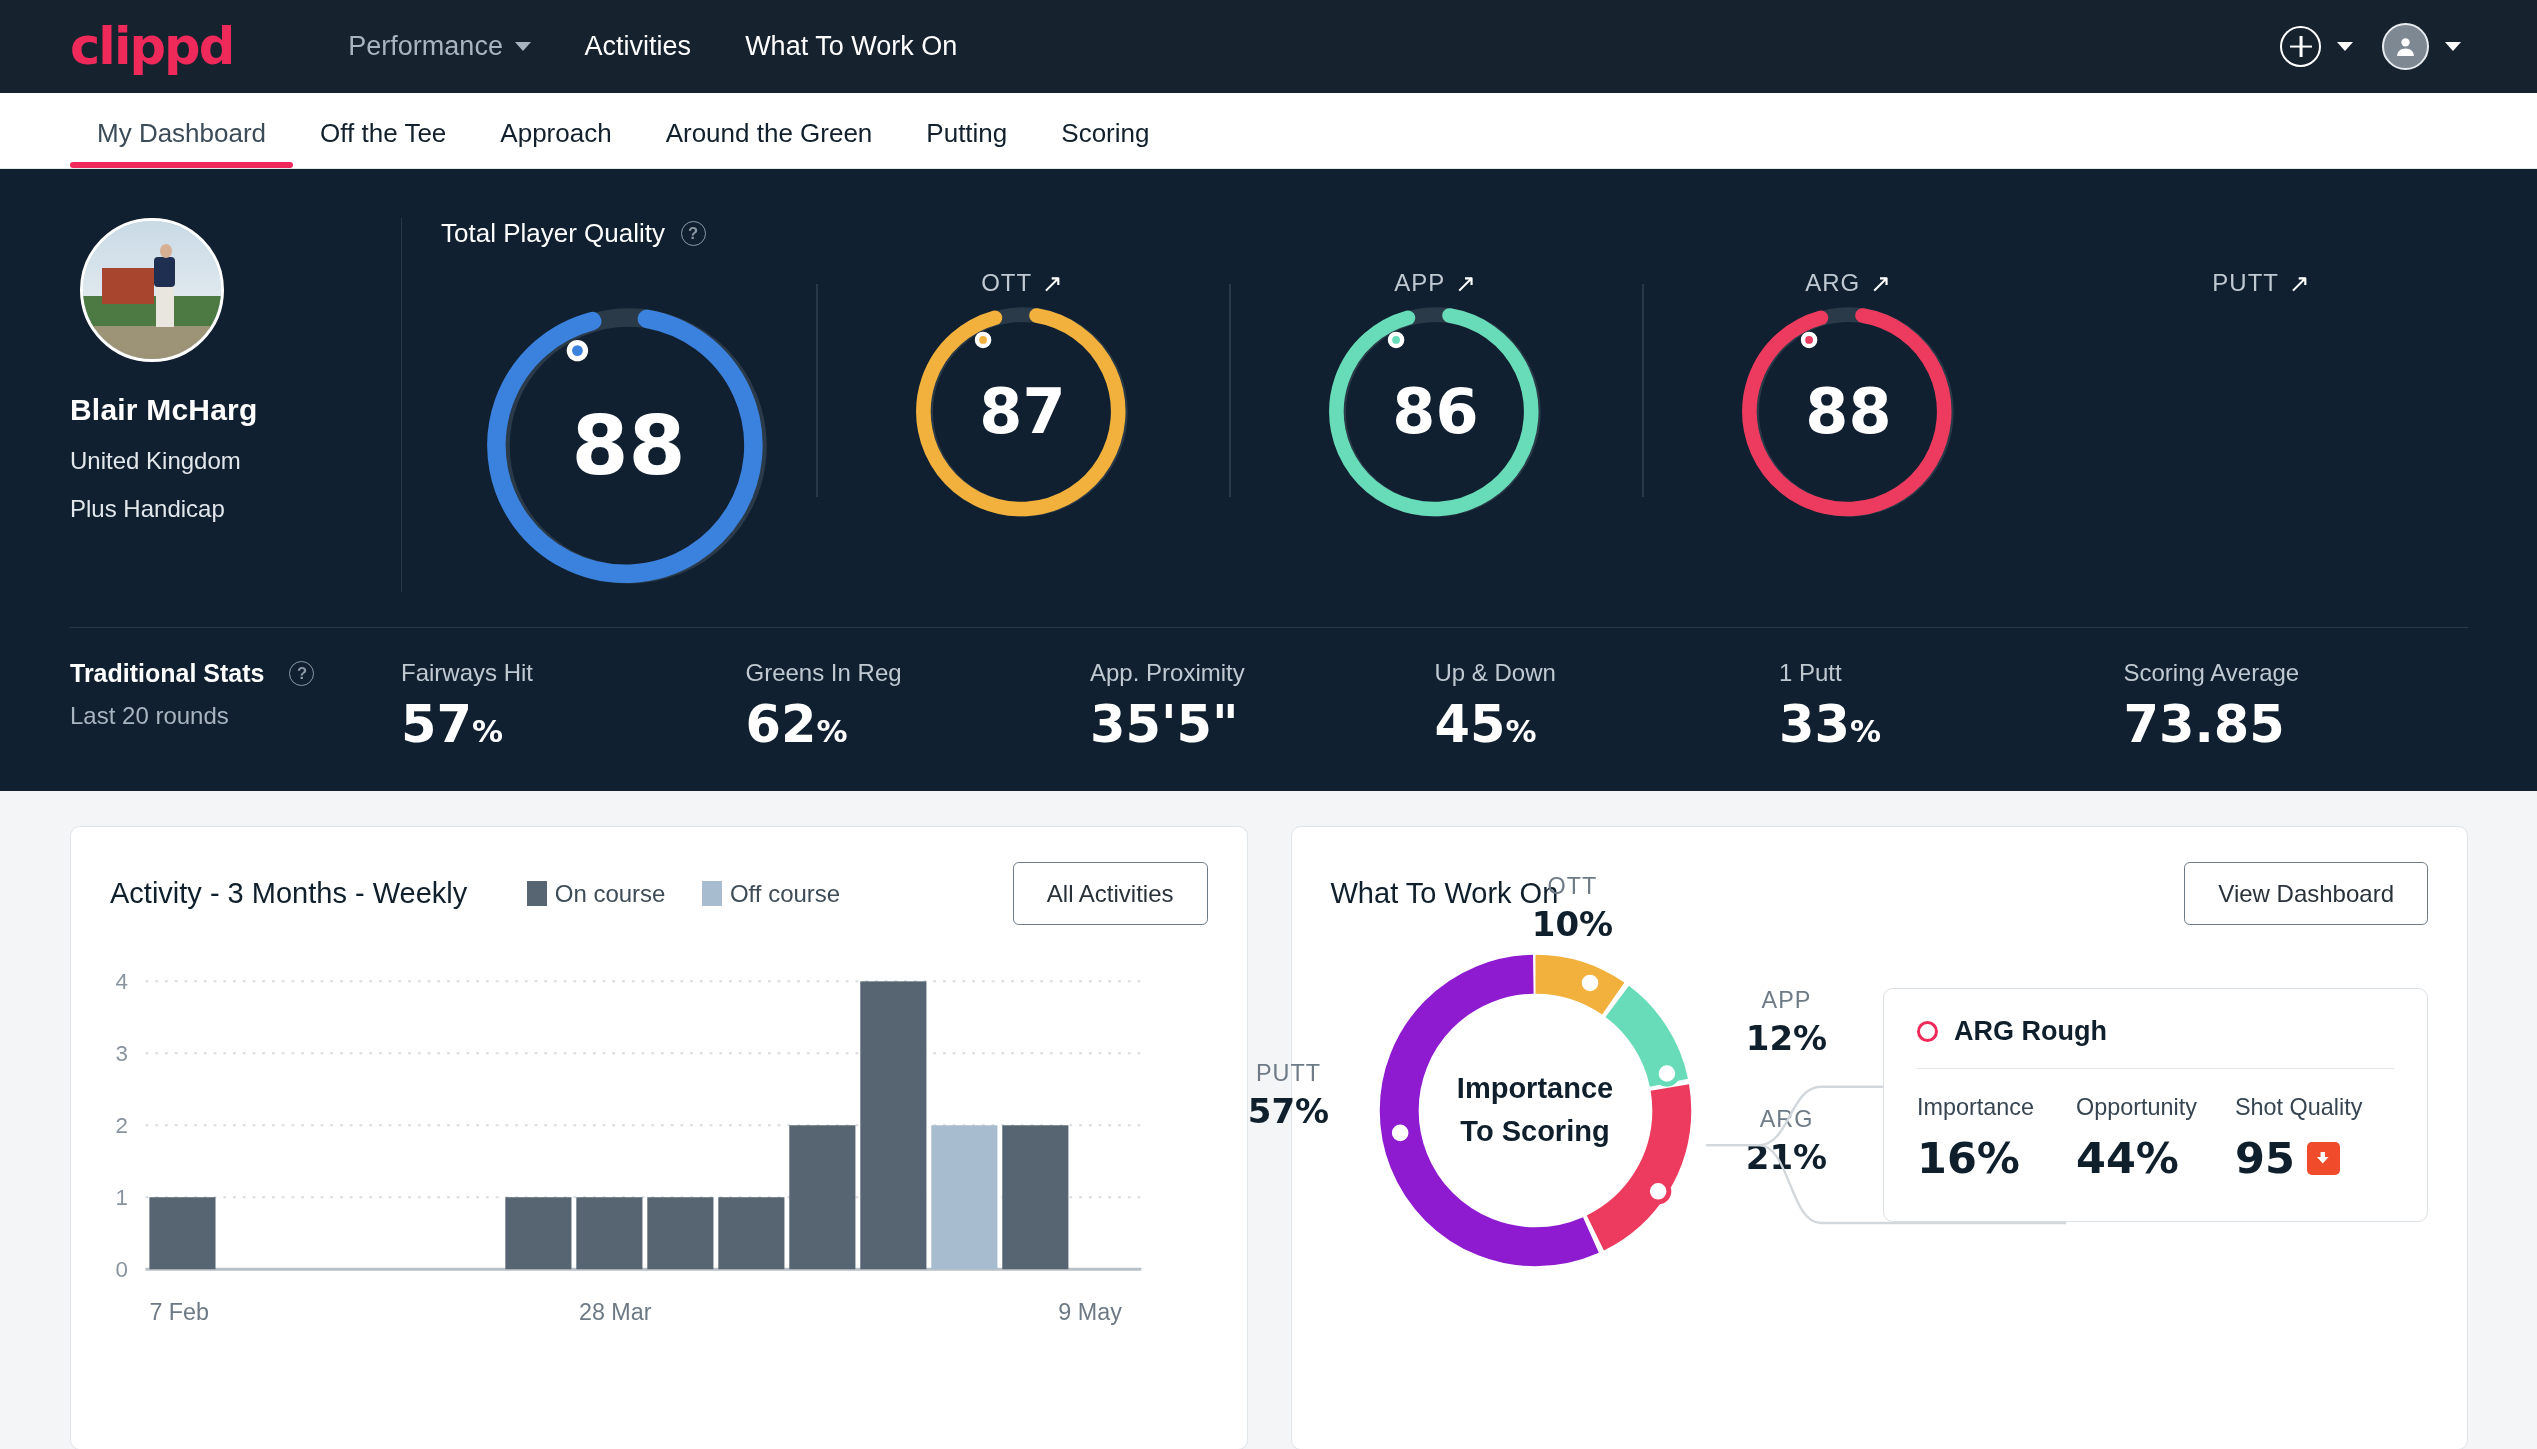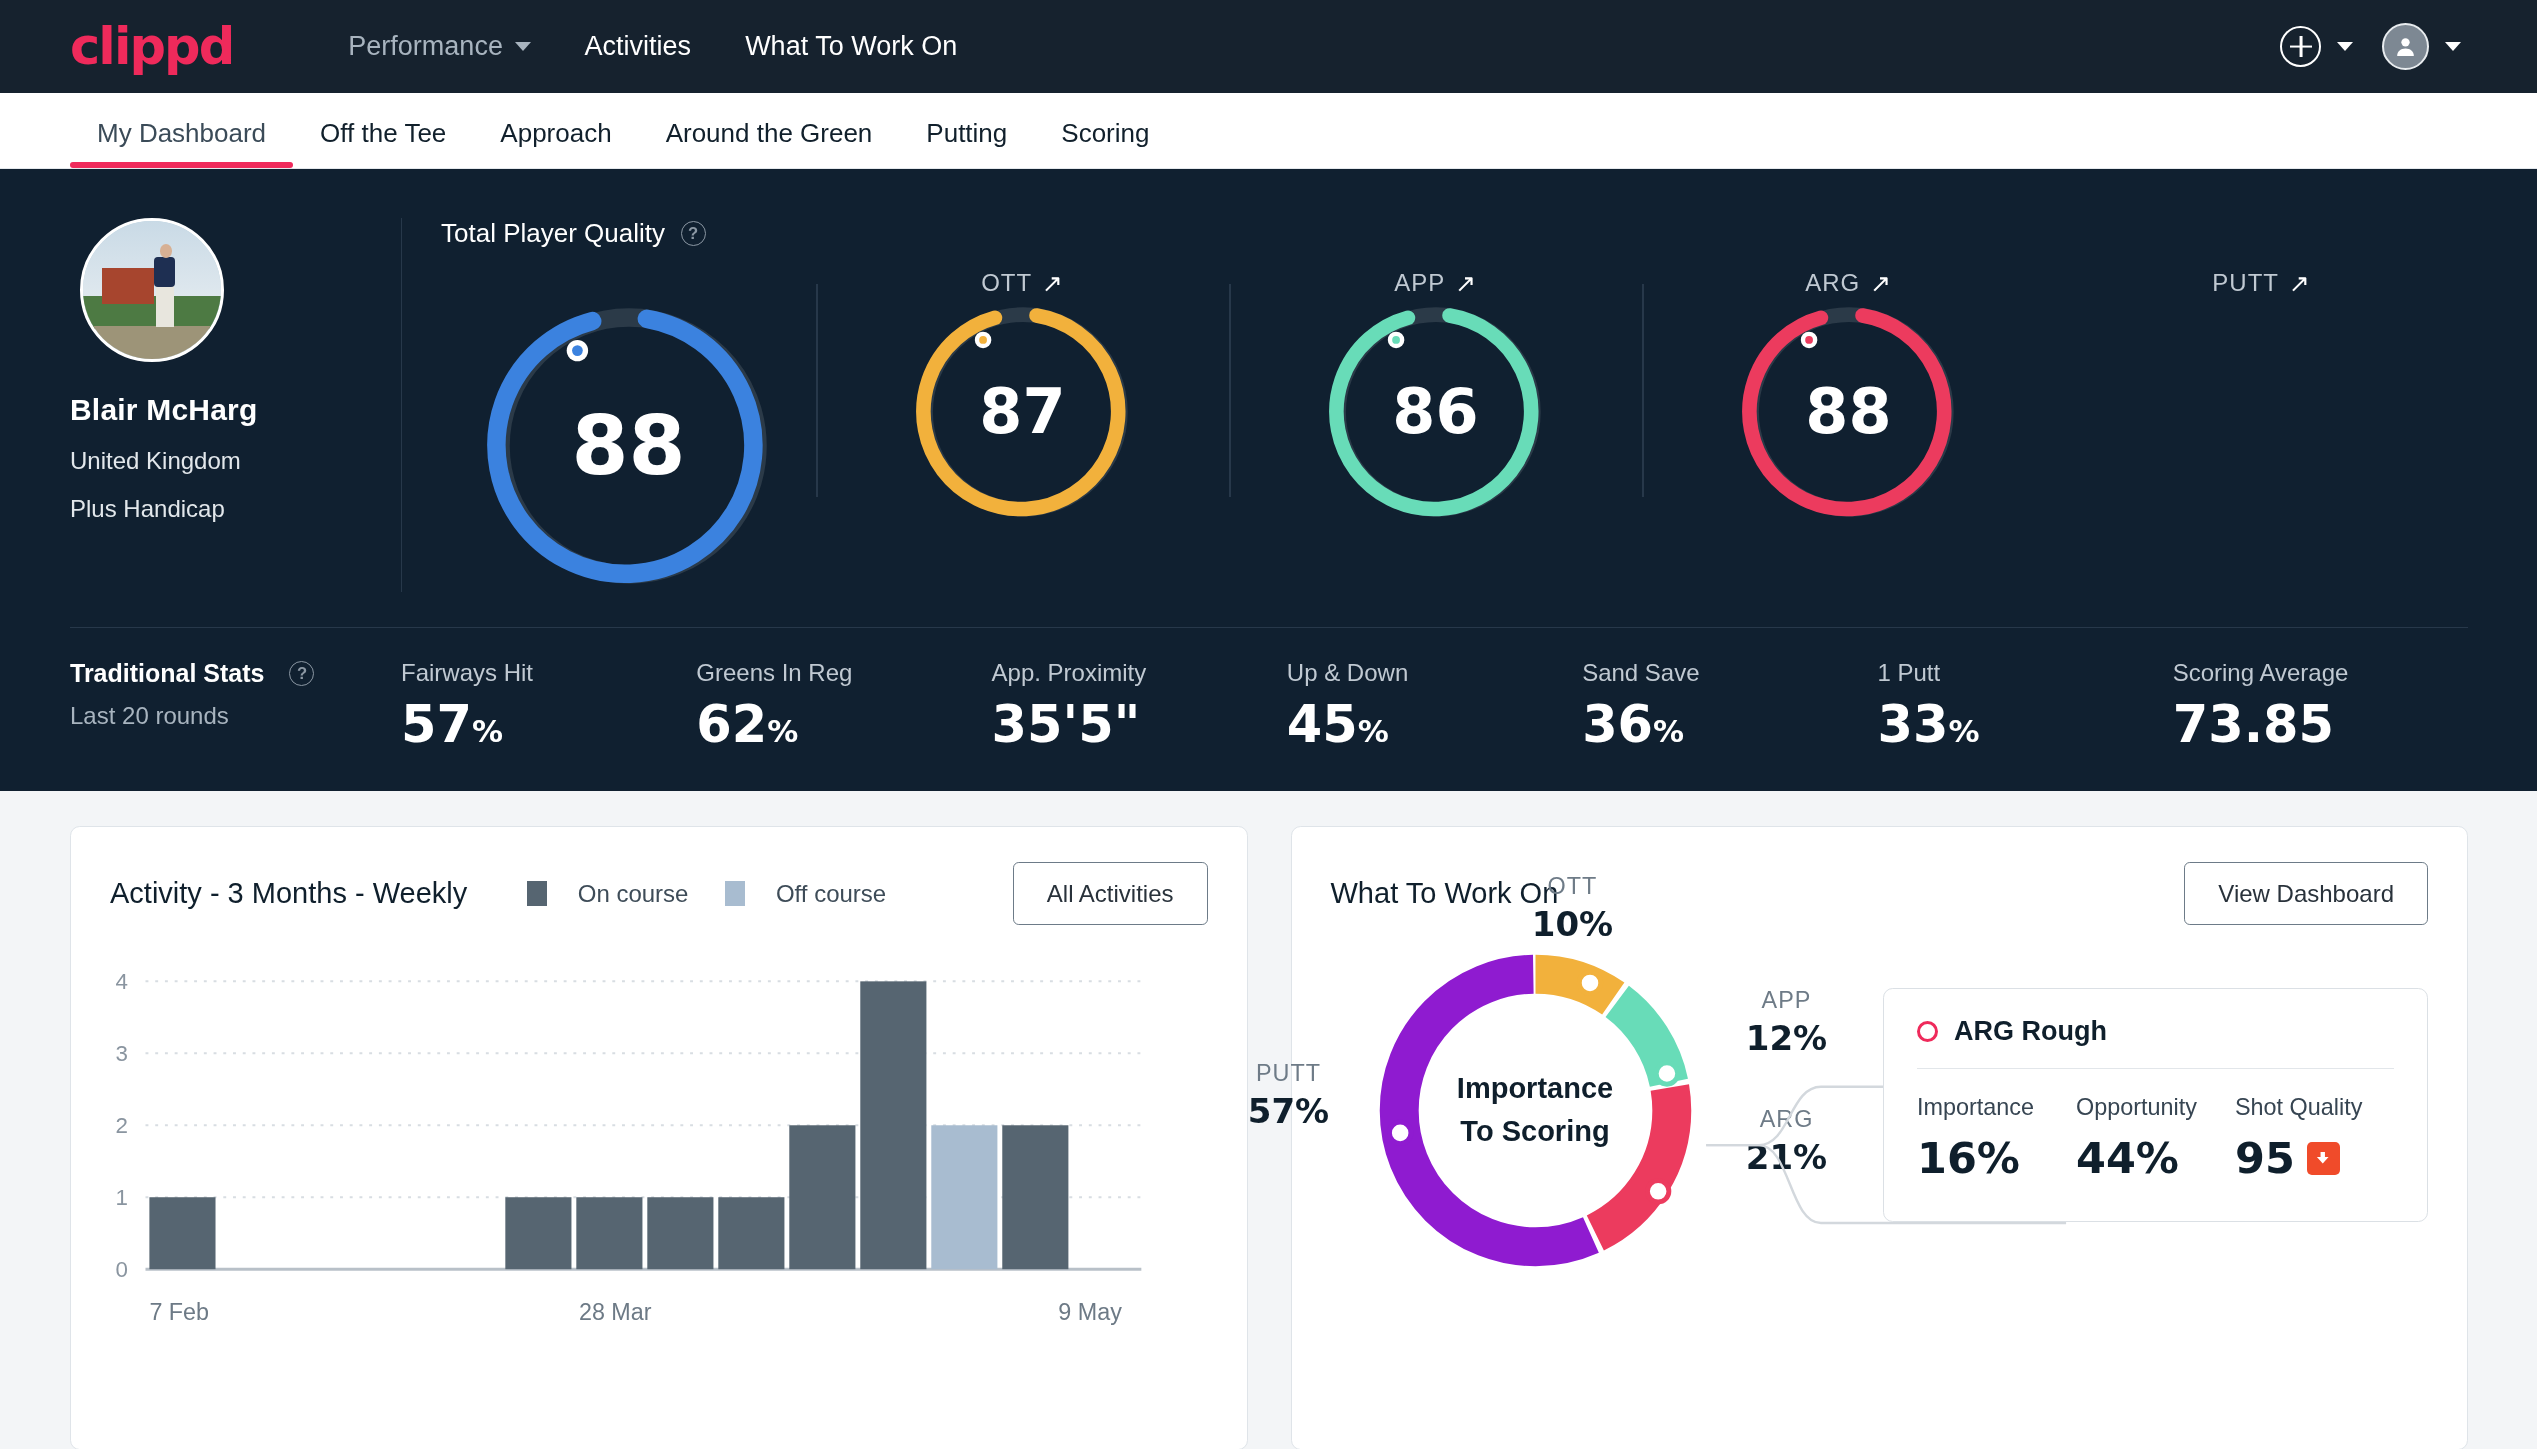--- a/index.html
+++ b/index.html
@@ -97,21 +97,21 @@
              font-family: "DejaVu Sans", sans-serif; font-size: 51px; line-height: 1; }
   .stat .v .u { font-size: 31px; }
 
   
   .lower { display: flex; gap: 43px; padding: 35px 70px 0 70px; }
   .card { background: #fff; border: 1px solid #dfe4e9; border-radius: 9.7px; flex: 1;
           padding: 35px 39px 29px 39px; min-height: 575px; position: relative; }
   .card-head { display: flex; align-items: center; }
   .card-title { font-size: 29px; color: #0f1f2c; }
   .legend { display: flex; align-items: center; gap: 37px; margin-left: 60px; }
-  .legend .it { display: flex; align-items: center; gap: 31px; font-size: 24px; color: #3e4c58; }
+  .legend .it { display: flex; align-items: center; gap: 8px; font-size: 24px; color: #3e4c58; }
   .sw { width: 19.5px; height: 25px; }
   .btn-outline { margin-left: auto; border: 1.9px solid #6d7b88; background: #fff;
                  border-radius: 5.8px; font-size: 24px; color: #29323b; padding: 16.6px 33px;
                  cursor: pointer; font-family: "Liberation Sans", sans-serif; white-space: nowrap; }
 
   
   .chart { margin-top: 33px; position: relative; height: 389px; }
   .chart svg { display: block; }
 
   
@@ -302,24 +302,20 @@
       </div>
       <div class="stat">
         <div class="k">App. Proximity</div>
         <div class="v"><span>35'5"</span><span class="u"></span></div>
       </div>
       <div class="stat">
         <div class="k">Up &amp; Down</div>
         <div class="v"><span>45</span><span class="u">%</span></div>
       </div>
       <div class="stat">
-        <div class="k">Sand Save</div>
-        <div class="v"><span>36</span><span class="u">%</span></div>
-      </div>
-      <div class="stat">
         <div class="k">1 Putt</div>
         <div class="v"><span>33</span><span class="u">%</span></div>
       </div>
       <div class="stat">
         <div class="k">Scoring Average</div>
         <div class="v"><span>73.85</span><span class="u"></span></div>
       </div>
     </div>
   </div>
 

